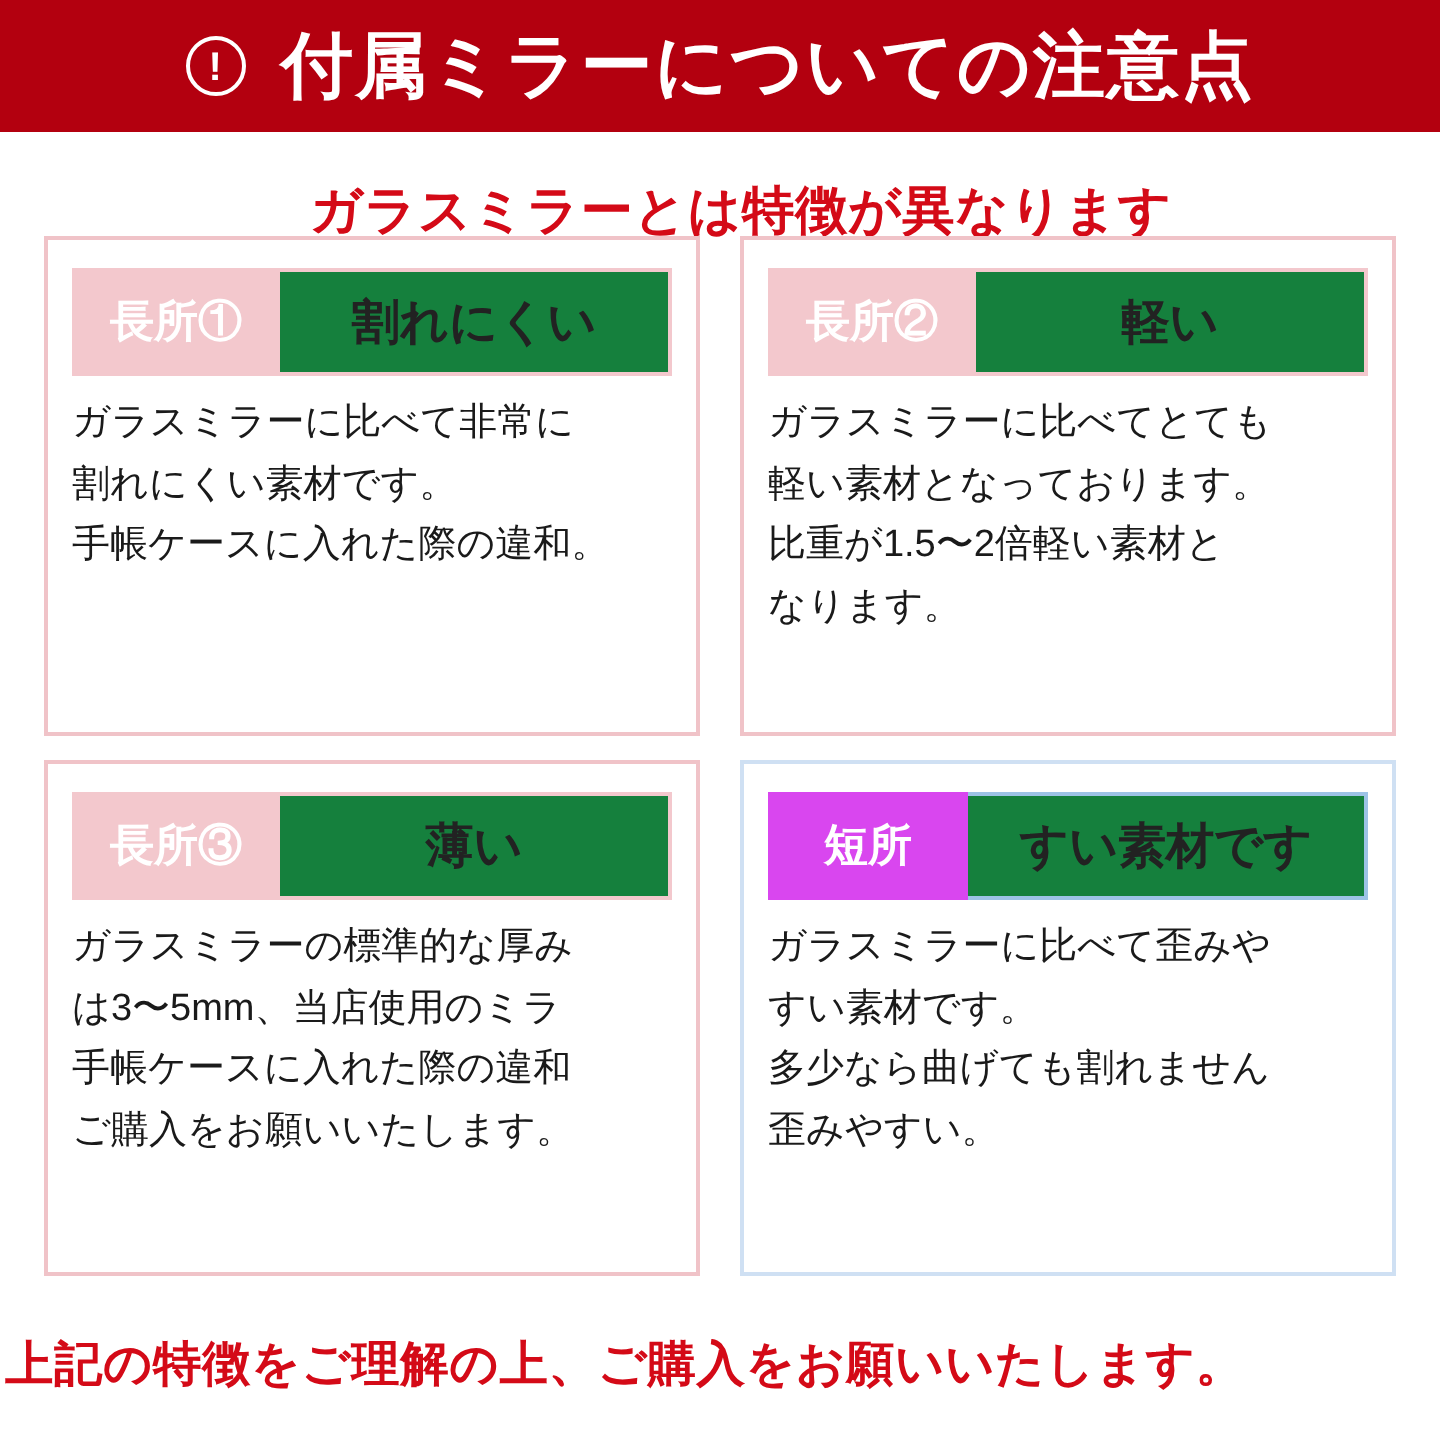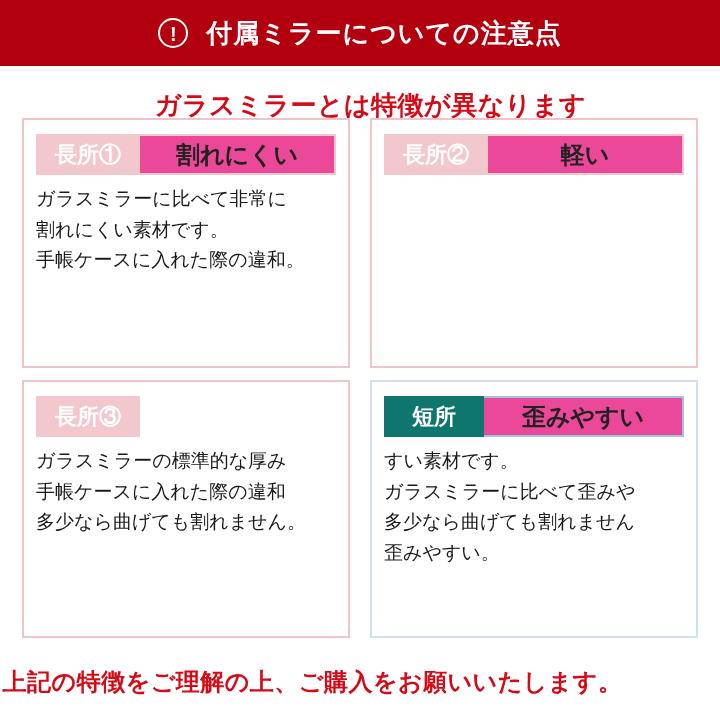--- a/index.html
+++ b/index.html
@@ -37,21 +37,21 @@
     color: #ffffff;
     font-size: 20px;
     line-height: 28px;
     text-align: center;
     font-weight: bold;
     box-sizing: border-box;
     flex: 0 0 auto;
   }
   .header-title {
     color: #ffffff;
-    font-size: 26px;
+    font-size: 36px;
     font-weight: bold;
     letter-spacing: 1px;
     white-space: nowrap;
   }
 
   
   .subtitle {
     text-align: center;
     color: #d40a17;
     font-size: 26px;
@@ -78,52 +78,52 @@
     box-sizing: border-box;
     padding: 14px 12px 10px 12px;
   }
   .card.demerit {
     border-color: #cfe0f3;
   }
 
   .card-head {
     display: flex;
     align-items: stretch;
-    height: 41px;
+    height: 54px;
     margin-bottom: 10px;
   }
   .tag {
     flex: 0 0 auto;
     min-width: 104px;
     background: #f3c8cd;
     color: #ffffff;
     font-size: 22px;
     font-weight: bold;
     display: flex;
     align-items: center;
     justify-content: center;
     padding: 0 8px;
     box-sizing: border-box;
   }
   .card.demerit .tag {
-    background: #0f766e;
+    background: #d946ef;
     min-width: 100px;
   }
   .tag-value {
     flex: 1 1 auto;
     border: 2px solid #f3c8cd;
     border-left: none;
     color: #222222;
     font-size: 24px;
     font-weight: bold;
     display: flex;
     align-items: center;
     justify-content: center;
     box-sizing: border-box;
-    background: #ec4899;
+    background: #15803d;
   }
   .card.demerit .tag-value {
     border-color: #9dc3e6;
   }
 
   .card-body {
     font-size: 19px;
     line-height: 1.5;
     color: #1a1a1a;
   }
@@ -175,41 +175,49 @@
         <p>割れにくい素材です。</p>
         <p>手帳ケースに入れた際の違和。</p>
       </div>
     </div>
 
     <div class="card">
       <div class="card-head">
         <div class="tag">長所②</div>
         <div class="tag-value">軽い</div>
       </div>
+      <div class="card-body">
+        <p>ガラスミラーに比べてとても</p>
+        <p>軽い素材となっております。</p>
+        <p>比重が1.5〜2倍軽い素材と</p>
+        <p>なります。</p>
+      </div>
     </div>
 
     <div class="card">
       <div class="card-head">
         <div class="tag">長所③</div>
+        <div class="tag-value">薄い</div>
       </div>
       <div class="card-body">
         <p>ガラスミラーの標準的な厚み</p>
+        <p>は3〜5mm、当店使用のミラ</p>
         <p>手帳ケースに入れた際の違和</p>
-        <p>多少なら曲げても割れません。</p>
+        <p>ご購入をお願いいたします。</p>
       </div>
     </div>
 
     <div class="card demerit">
       <div class="card-head">
         <div class="tag">短所</div>
-        <div class="tag-value">歪みやすい</div>
-      </div>
-      <div class="card-body">
+        <div class="tag-value">すい素材です</div>
+      </div>
+      <div class="card-body">
+        <p>ガラスミラーに比べて歪みや</p>
         <p>すい素材です。</p>
-        <p>ガラスミラーに比べて歪みや</p>
         <p>多少なら曲げても割れません</p>
         <p>歪みやすい。</p>
       </div>
     </div>
 
   </div>
 
   <div class="footer">
     <div class="footer-text">上記の特徴をご理解の上、ご購入をお願いいたします。</div>
   </div>

